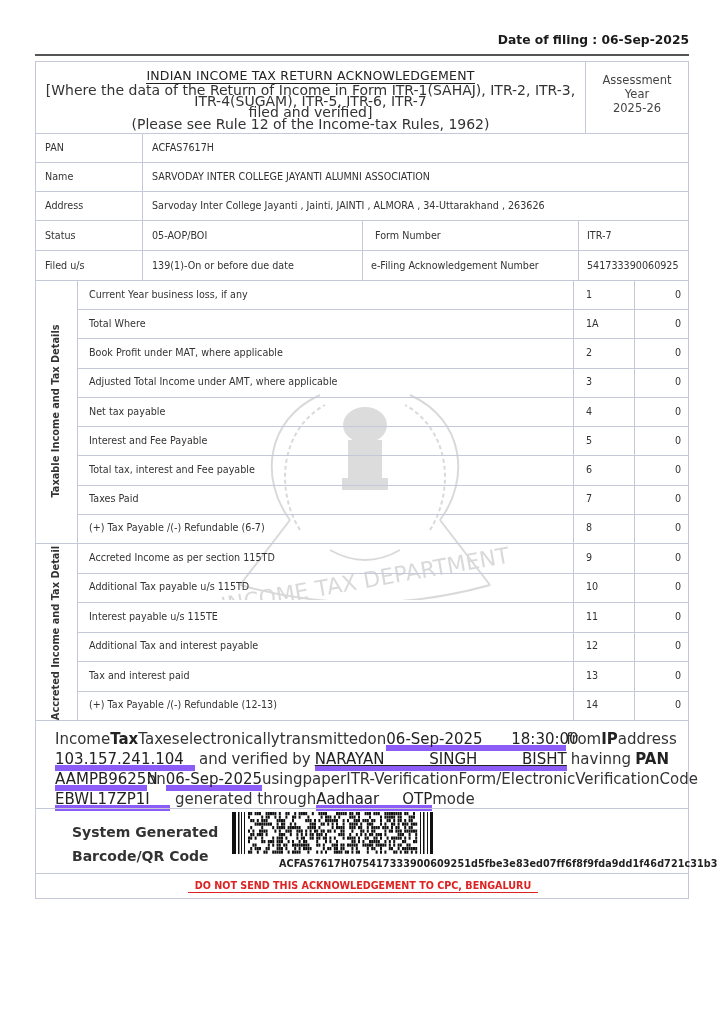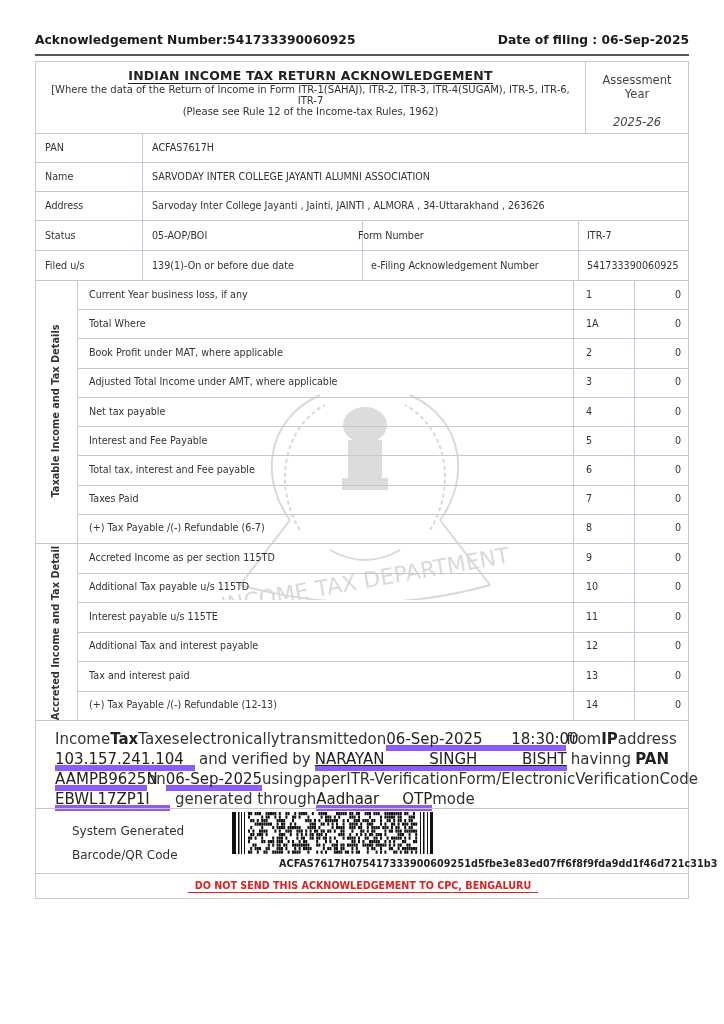--- a/index.html
+++ b/index.html
@@ -6,42 +6,41 @@
   body { width:724px; height:1024px; position:relative; font-family:"DejaVu Sans", sans-serif; color:#222; overflow:hidden; }
   .topbar { position:absolute; left:35px; top:33px; width:654px; height:16px; font-weight:bold; font-size:12.3px; color:#1a1a1a; }
   .topbar .ack { position:absolute; left:0; top:0; }
   .topbar .date { position:absolute; right:0; top:0; }
   .topline { position:absolute; left:35px; top:54px; width:654px; height:2px; background:#555; }
   .frame { position:absolute; left:35px; top:61px; width:652px; height:836px; border:1px solid #c4c8d8; }
   .hline { position:absolute; height:1px; background:#c4c8d8; }
   .vline { position:absolute; width:1px; background:#c4c8d8; }
   .cell { position:absolute; font-size:9.6px; color:#333; white-space:nowrap; line-height:12px; }
   .title-box { position:absolute; left:36px; top:62px; width:549px; height:71px; text-align:center; }
-  .title { font-weight:bold; font-size:12.5px; color:#222; margin-top:7px; display:inline-block; border-bottom:1px solid #222; line-height:14px; letter-spacing:0.2px; }
-  .subtitle { font-size:10px; color:#333; line-height:10.5px; margin-top:1px; padding:0 8px; }
+  .title { font-weight:normal; font-size:12.5px; color:#222; margin-top:7px; display:inline-block; border-bottom:1px solid #222; line-height:14px; letter-spacing:0.2px; }
+  .subtitle { font-size:14px; color:#333; line-height:10.5px; margin-top:1px; padding:0 8px; }
   .ay-box { position:absolute; left:586px; top:62px; width:102px; height:71px; text-align:center; font-size:11.5px; color:#444; line-height:14px; }
-  .ay-box .yr { margin-top:14px;font-style:italic; }
+  .ay-box .yr { margin-top:0; }
   .vert { position:absolute; font-weight:bold; font-size:9.8px; color:#333; white-space:nowrap; transform:rotate(-90deg); transform-origin:center center; text-align:center; }
   .num { position:absolute; font-size:9.6px; color:#333; }
   .val { position:absolute; font-size:9.6px; color:#333; text-align:right; }
   .verif { position:absolute; left:55px; top:731px; width:614px; font-size:15px; color:#333; line-height:17.5px; text-align:justify; text-align-last:justify; }
   .verif .line { display:flex; justify-content:space-between; align-items:baseline; white-space:nowrap; }
   .verif .u { display:inline-block; border-bottom:6px solid #8b5cf6; text-align:center; line-height:12px; font-weight:normal; color:#222; }
   .verif b { font-weight:bold; color:#222; }
-  .bc-label { position:absolute; left:72px; font-size:12px; color:#333; }
+  .bc-label { position:absolute; left:72px; font-size:14px; color:#333;font-weight:bold; }
   .barcode { position:absolute; left:232px; top:812px; width:202px; height:42px; }
   .hash { position:absolute; left:231px; top:858px; font-size:9.6px; font-weight:bold; color:#222; letter-spacing:0.1px;margin-left:48px; }
   .warn { position:absolute; left:188px; top:880px; width:350px; text-align:center; font-size:9.6px; font-weight:bold; color:#d22; border-bottom:1.5px solid #d22; line-height:12px; }
   .watermark { position:absolute; left:220px; top:370px; width:290px; height:230px; opacity:0.22; pointer-events:none; }
 </style>
 </head>
 <body>
 
 <div class="topbar">
-  <span class="ack">Acknowledgement Number:541733390060925</span>
   <span class="date">Date of filing : 06-Sep-2025</span>
 </div>
 <div class="topline"></div>
 
 <div class="frame"></div>
 
 <svg class="watermark" viewBox="0 0 290 230">
   <g fill="none" stroke="#555" stroke-width="2">
     <path d="M70 150 C40 110 45 50 100 25"></path>
     <path d="M220 150 C250 110 245 50 190 25"></path>
@@ -56,20 +55,21 @@
     <ellipse cx="145" cy="55" rx="22" ry="18"></ellipse>
     <rect x="128" y="70" width="34" height="40"></rect>
     <rect x="122" y="108" width="46" height="12"></rect>
   </g>
   <text x="145" y="218" text-anchor="middle" font-size="22" fill="#555" font-family="DejaVu Sans, sans-serif" transform="rotate(-10 145 210)">INCOME TAX DEPARTMENT</text>
 </svg>
 
 <div class="title-box">
   <div class="title">INDIAN INCOME TAX RETURN ACKNOWLEDGEMENT</div>
   <div class="subtitle">[Where the data of the Return of Income in Form ITR-1(SAHAJ), ITR-2, ITR-3, ITR-4(SUGAM), ITR-5, ITR-6, ITR-7</div>
+  <div class="subtitle">filed and verified]</div>
   <div class="subtitle">(Please see Rule 12 of the Income-tax Rules, 1962)</div>
 </div>
 <div class="vline" style="left:585px; top:62px; height:71px;"></div>
 <div class="ay-box">
   <div style="margin-top:11px;">Assessment</div>
   <div>Year</div>
   <div class="yr">2025-26</div>
 </div>
 
 <div class="hline" style="left:36px; top:133px; width:652px;"></div>
@@ -83,21 +83,21 @@
 <div class="vline" style="left:578px; top:220px; height:60px;"></div>
 
 <div class="cell" style="left:45px; top:142px;">PAN</div>
 <div class="cell" style="left:152px; top:142px;">ACFAS7617H</div>
 <div class="cell" style="left:45px; top:171px;">Name</div>
 <div class="cell" style="left:152px; top:171px;">SARVODAY INTER COLLEGE JAYANTI ALUMNI ASSOCIATION</div>
 <div class="cell" style="left:45px; top:200px;">Address</div>
 <div class="cell" style="left:152px; top:200px;">Sarvoday Inter College Jayanti , Jainti, JAINTI , ALMORA , 34-Uttarakhand , 263626</div>
 <div class="cell" style="left:45px; top:230px;">Status</div>
 <div class="cell" style="left:152px; top:230px;">05-AOP/BOI</div>
-<div class="cell" style="left:358px; top:230px;">Form Number</div>
+<div class="cell" style="left:375px; top:230px;">Form Number</div>
 <div class="cell" style="left:587px; top:230px;">ITR-7</div>
 <div class="cell" style="left:45px; top:260px;">Filed u/s</div>
 <div class="cell" style="left:152px; top:260px;">139(1)-On or before due date</div>
 <div class="cell" style="left:371px; top:260px;">e-Filing Acknowledgement Number</div>
 <div class="cell" style="left:587px; top:260px;">541733390060925</div>
 
 <div id="tax-table">
     <div>
       <div class="cell" style="left: 89px; top: 288.611px;">Current Year business loss, if any</div>
       <div class="num" style="left: 586px; top: 288.611px;">1</div>

